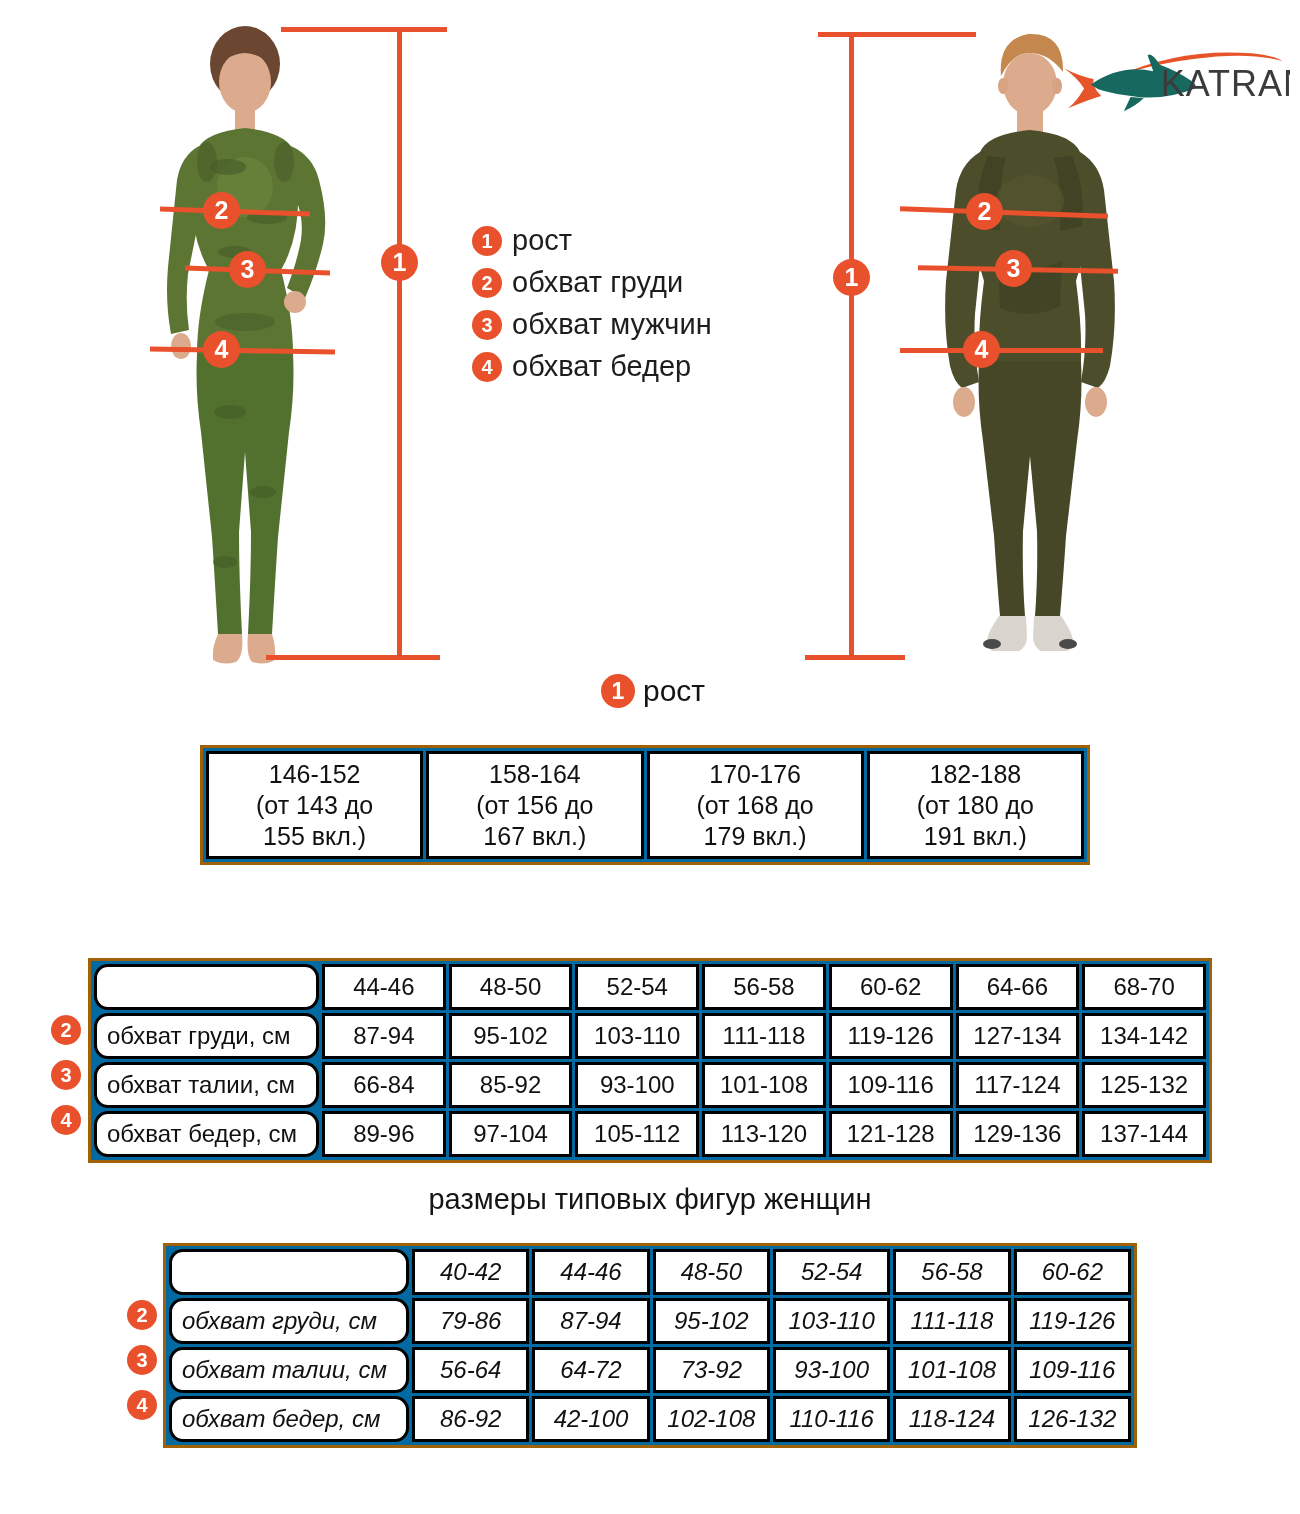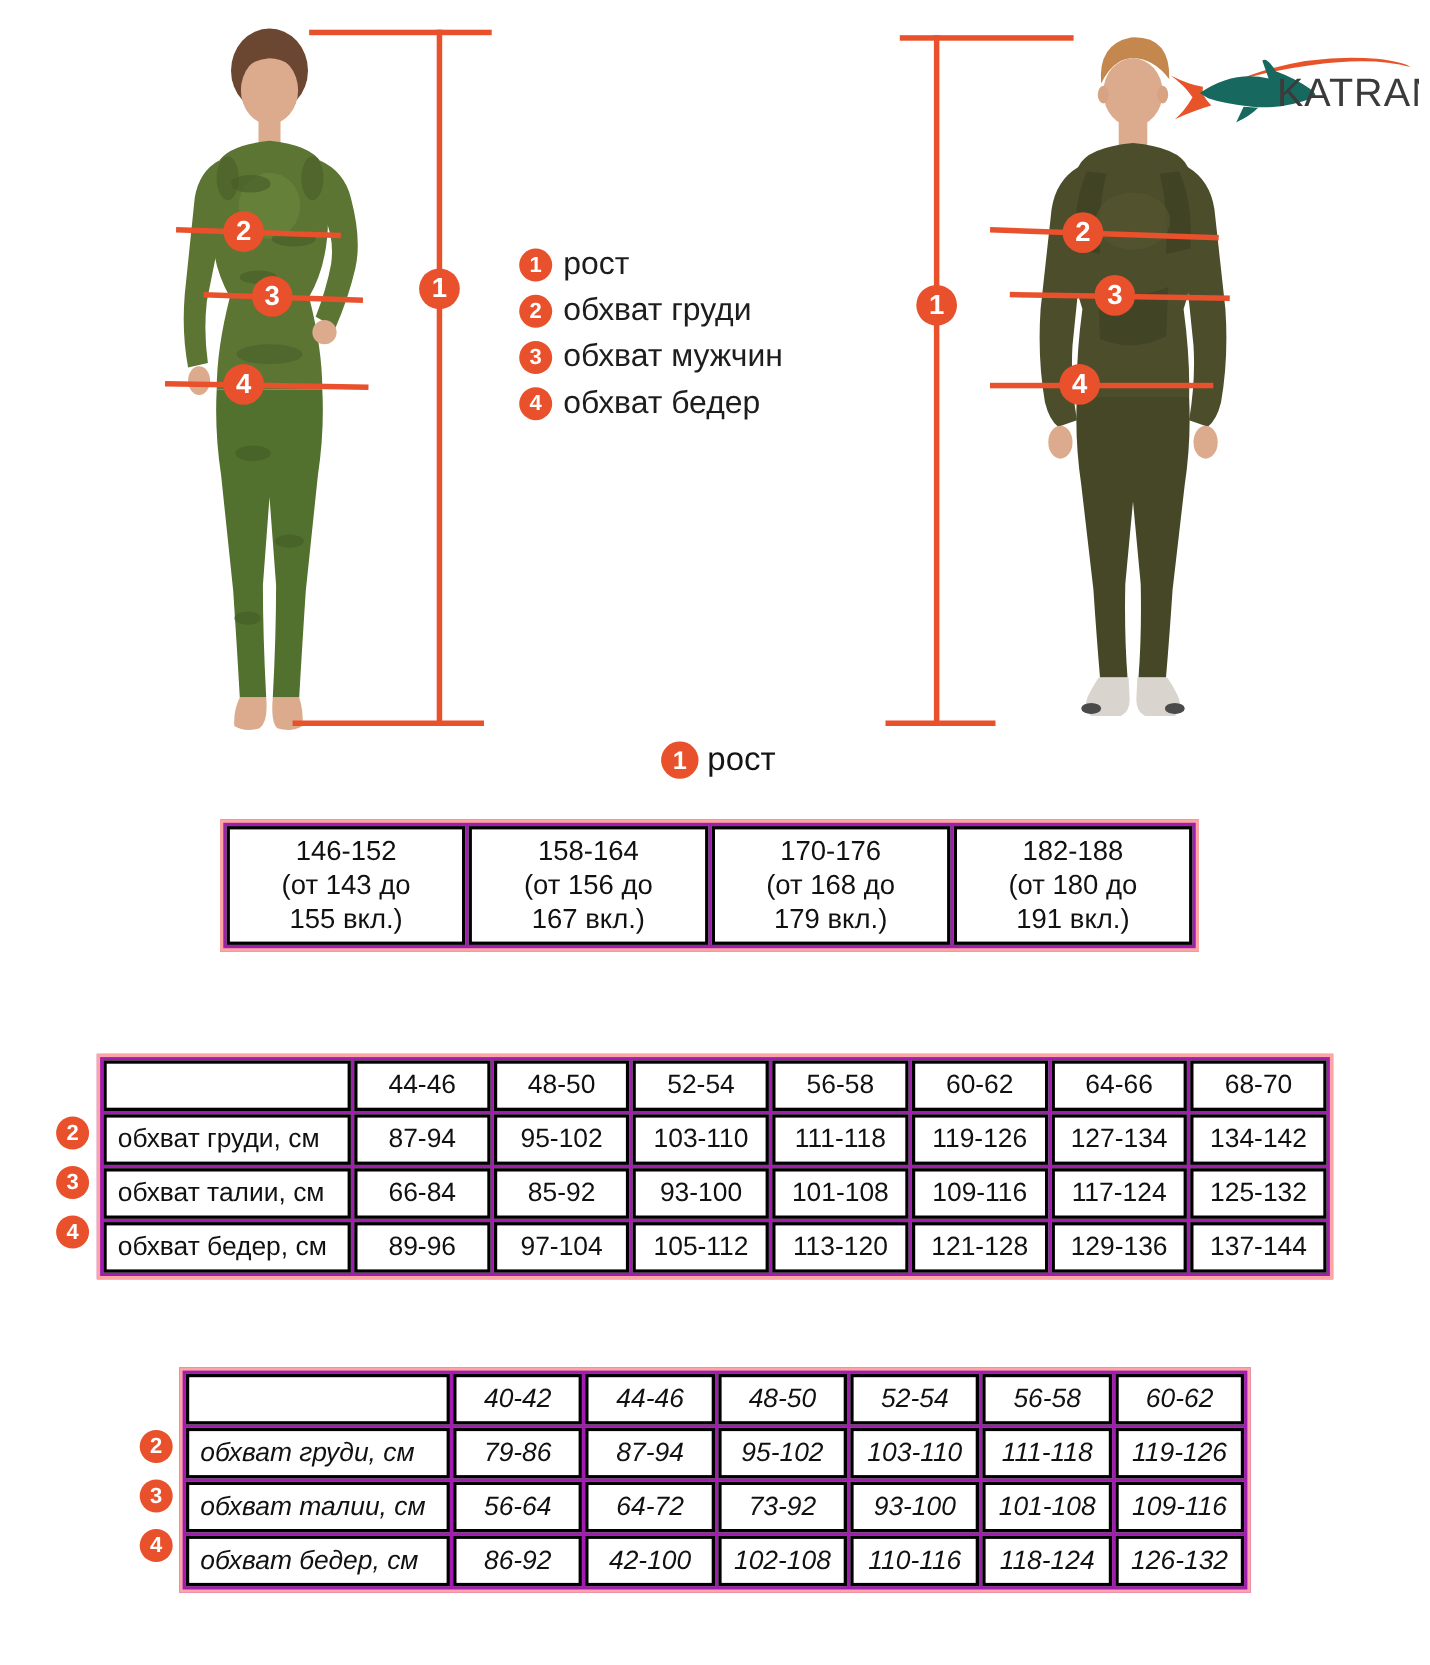--- a/index.html
+++ b/index.html
@@ -18,24 +18,24 @@
 
   
   .legend-row{display:flex;align-items:center;margin-bottom:9px;}
   .legend-row .mcircle{margin-right:10px;flex:0 0 auto;}
   .legend-label{font-size:29px;color:#1d1d1d;}
 
   
   .heading{width:1300px;text-align:center;font-size:29px;color:#151515;}
 
   
-  table.sizes{border-collapse:separate;border-spacing:3px;border:3px solid #fca5a5;background:#a21caf;table-layout:fixed;}
+  table.sizes{border-collapse:separate;border-spacing:3px;border:3px solid #a16207;background:#0369a1;table-layout:fixed;}
   table.sizes td{border:3px solid #000;text-align:center;font-size:24px;color:#111;
                  padding:0 4px;height:40px;background:#fff;overflow:hidden;}
-  table.sizes td.rowlabel{text-align:left;padding-left:10px;}
+  table.sizes td.rowlabel{text-align:left;padding-left:10px;border-radius:14px;}
   table.heights td{height:102px;padding:0 2px;}
   table.heights .cellline{display:block;text-align:center;font-size:25px;line-height:31px;}
 
   .rost-wrap{display:flex;align-items:center;}
   .rost-wrap .mcircle{margin-right:8px;}
   .rost-label{font-size:30px;color:#141414;}
 
   .logo-wrap{display:flex;align-items:center;}
 </style>
 </head>
@@ -264,20 +264,21 @@
         <td>97-104</td>
         <td>105-112</td>
         <td>113-120</td>
         <td>121-128</td>
         <td>129-136</td>
         <td>137-144</td>
       </tr>
     </tbody>
   </table>
 
+  <div class="abs heading" style="left:0;top:1183px;">размеры типовых фигур женщин</div>
 
   <div class="abs mcircle mc30" style="left:127px;top:1300px;">
       <span>2</span>
     </div>
   <div class="abs mcircle mc30" style="left:127px;top:1345px;">
       <span>3</span>
     </div>
   <div class="abs mcircle mc30" style="left:127px;top:1390px;">
       <span>4</span>
     </div>

